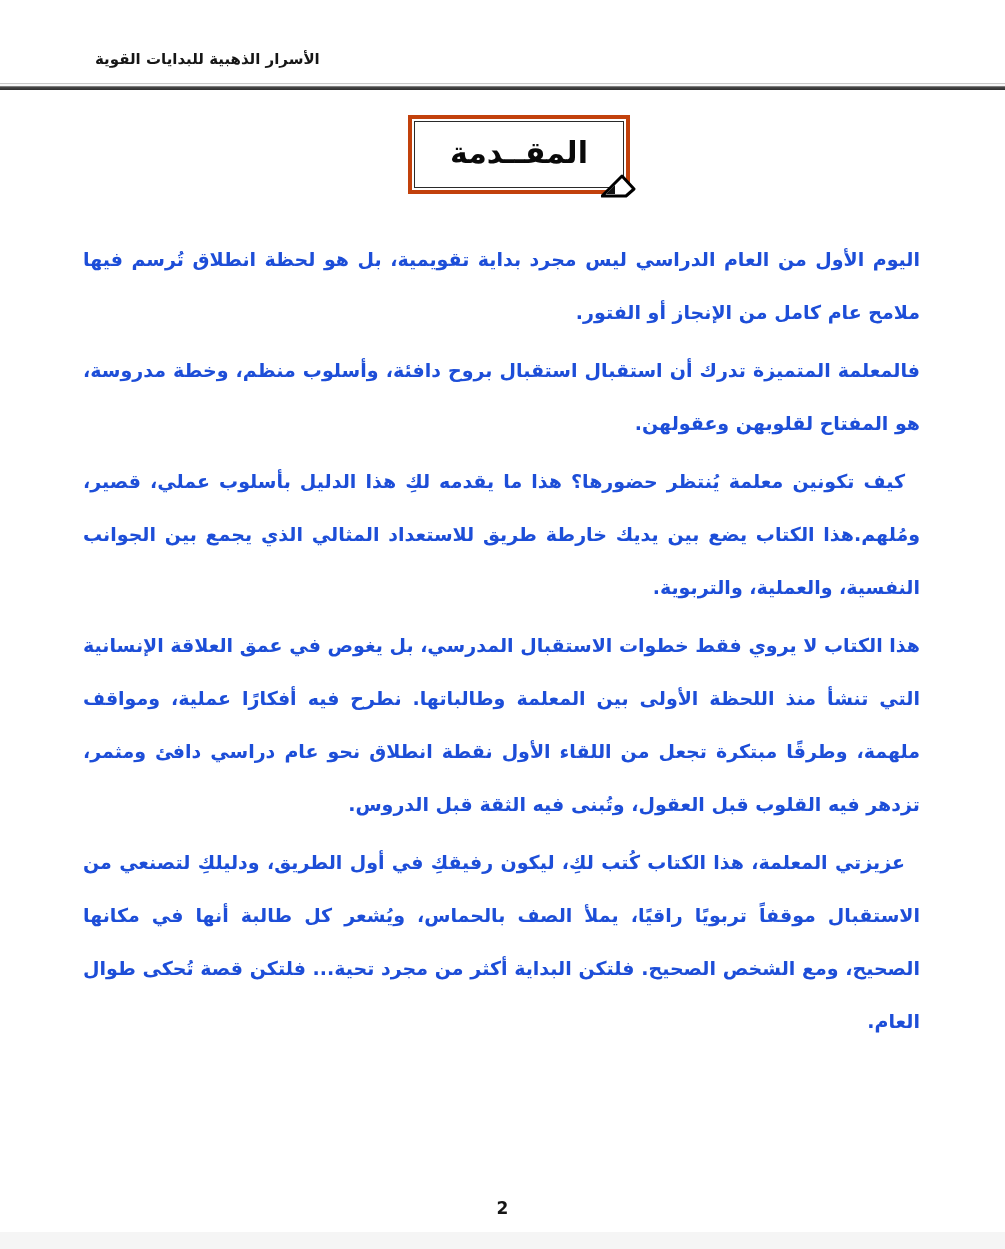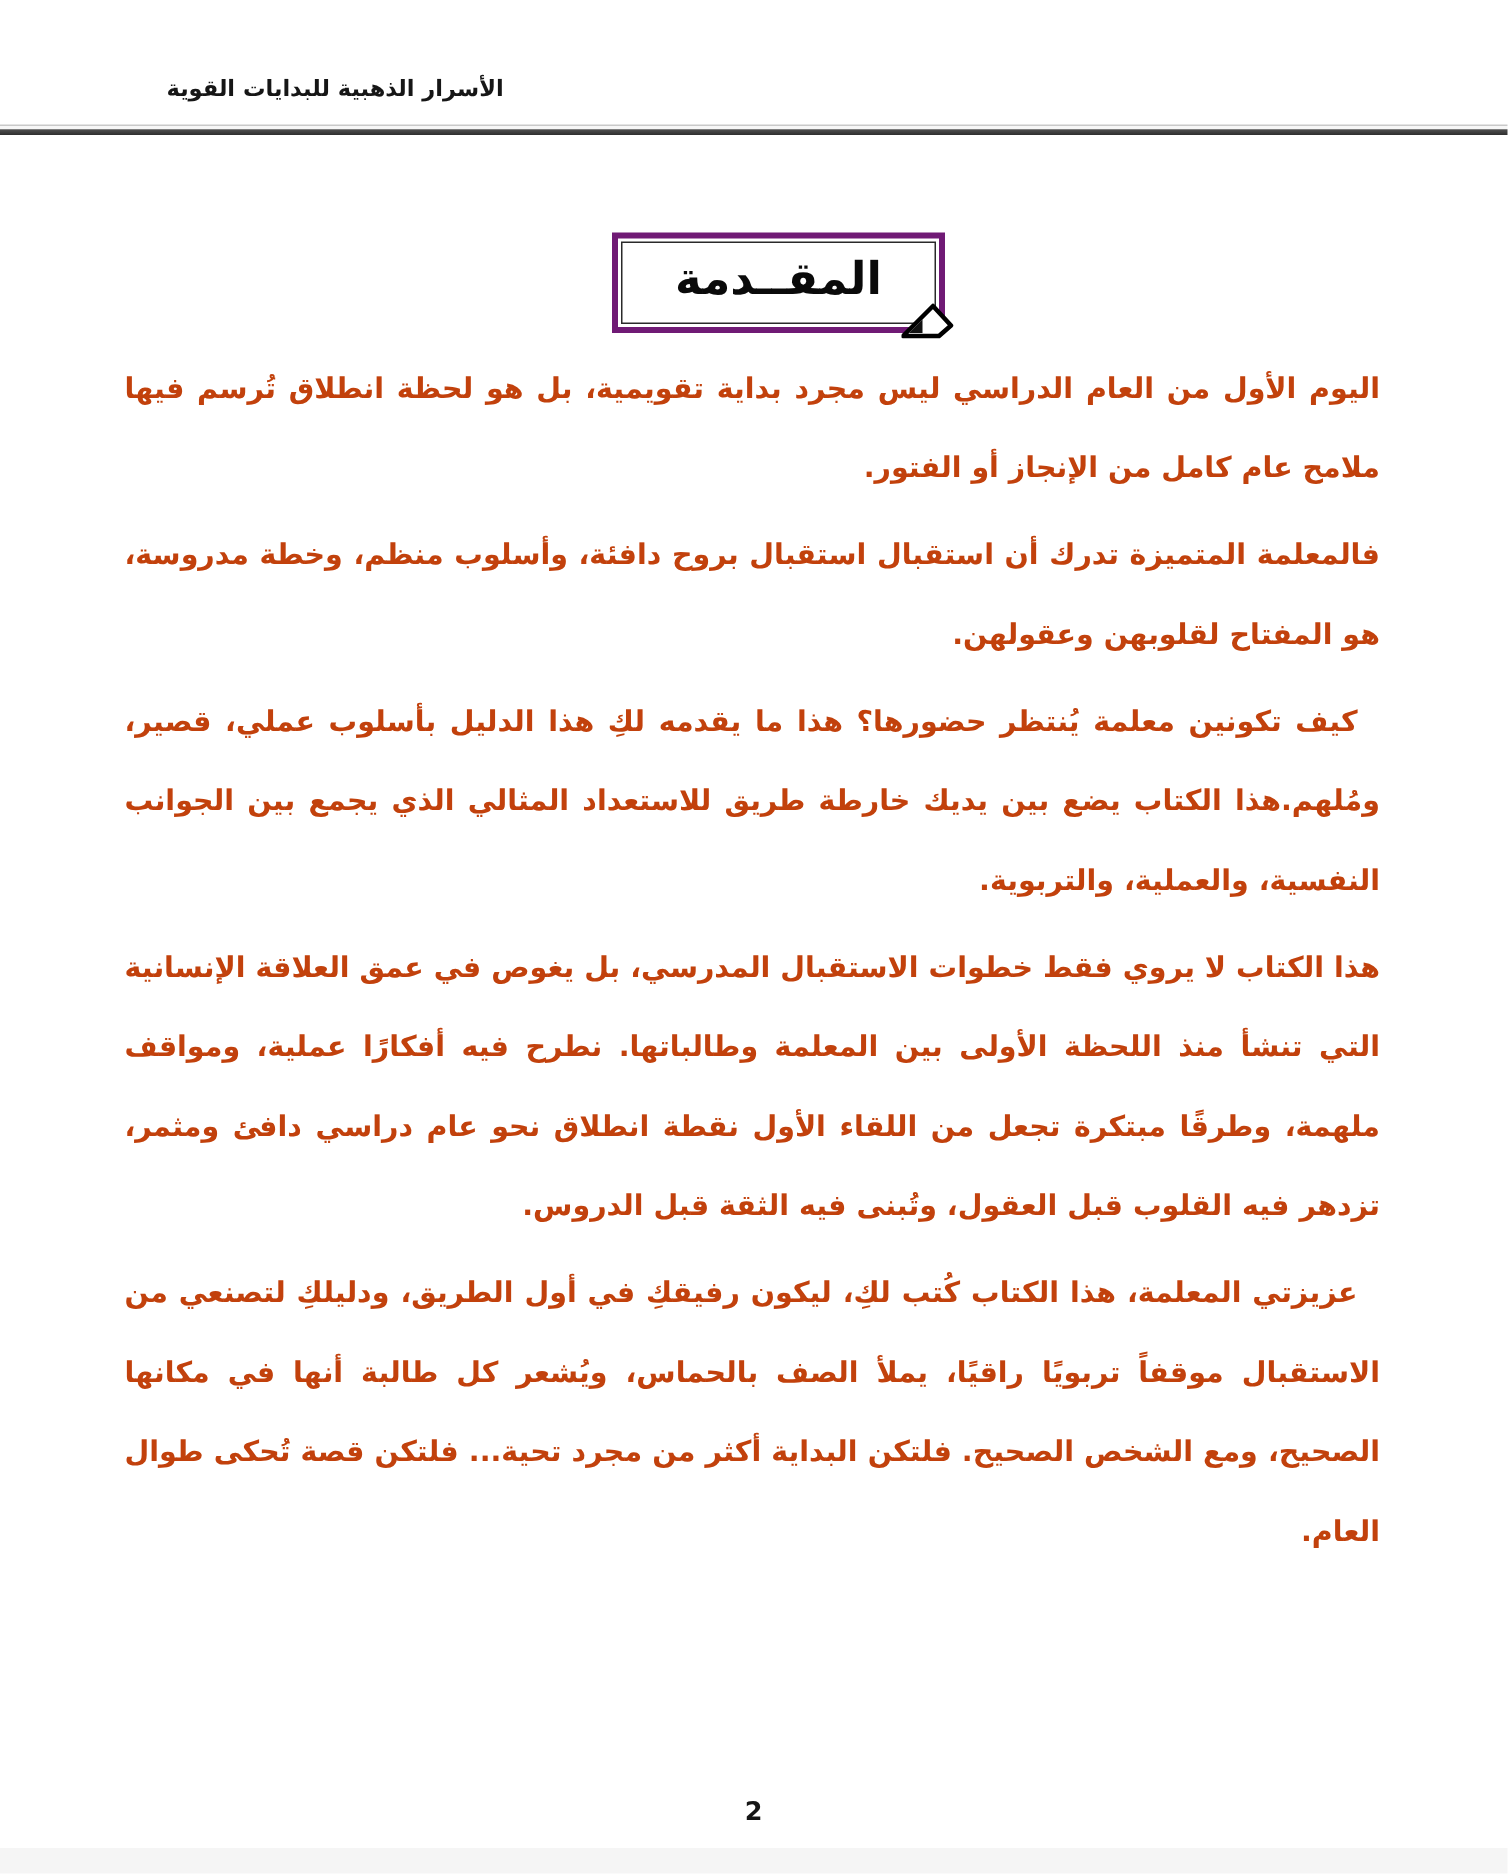--- a/index.html
+++ b/index.html
@@ -9,21 +9,21 @@
     background: #ffffff;
     font-family: "DejaVu Sans", sans-serif;
     color: #101010;
     overflow: hidden;
   }
 
   
   .running-head {
     position: absolute;
     top: 50px;
-    left: 111px;
+    left: 95px;
     direction: rtl;
     font-size: 15px;
     font-weight: 700;
     color: #161616;
     white-space: nowrap;
   }
 
   
   .header-rule {
     position: absolute;
@@ -37,24 +37,23 @@
       #7d7d7d 3px, #7d7d7d 4px,
       #4a4a4a 4px, #2e2e2e 7px);
   }
 
   
   .title-box {
     position: absolute;
     top: 115px;
     left: 408px;
     width: 222px;
-    height: 67px;
-    border: 4px solid #701a75;
+    height: 79px;
+    border: 4px solid #c2410c;
     background: #fff;
-    margin-top: 40px;
   }
   .title-box-inner {
     position: absolute;
     inset: 2px;
     border: 1.5px solid #2a2a2a;
     display: flex;
     align-items: center;
     justify-content: center;
   }
   .title-text {
@@ -75,21 +74,21 @@
   
   .content {
     position: absolute;
     top: 233px;
     left: 83px;
     right: 85px;
     direction: rtl;
     font-size: 19px;
     font-weight: 700;
     line-height: 53px;
-    color: #c2410c;
+    color: #1d4ed8;
   }
   .content p {
     text-align: justify;
     text-align-last: right;
     margin-bottom: 5px;
   }
   .content p.first-line-indent { text-indent: 15px; }
 
   
   .page-number {

